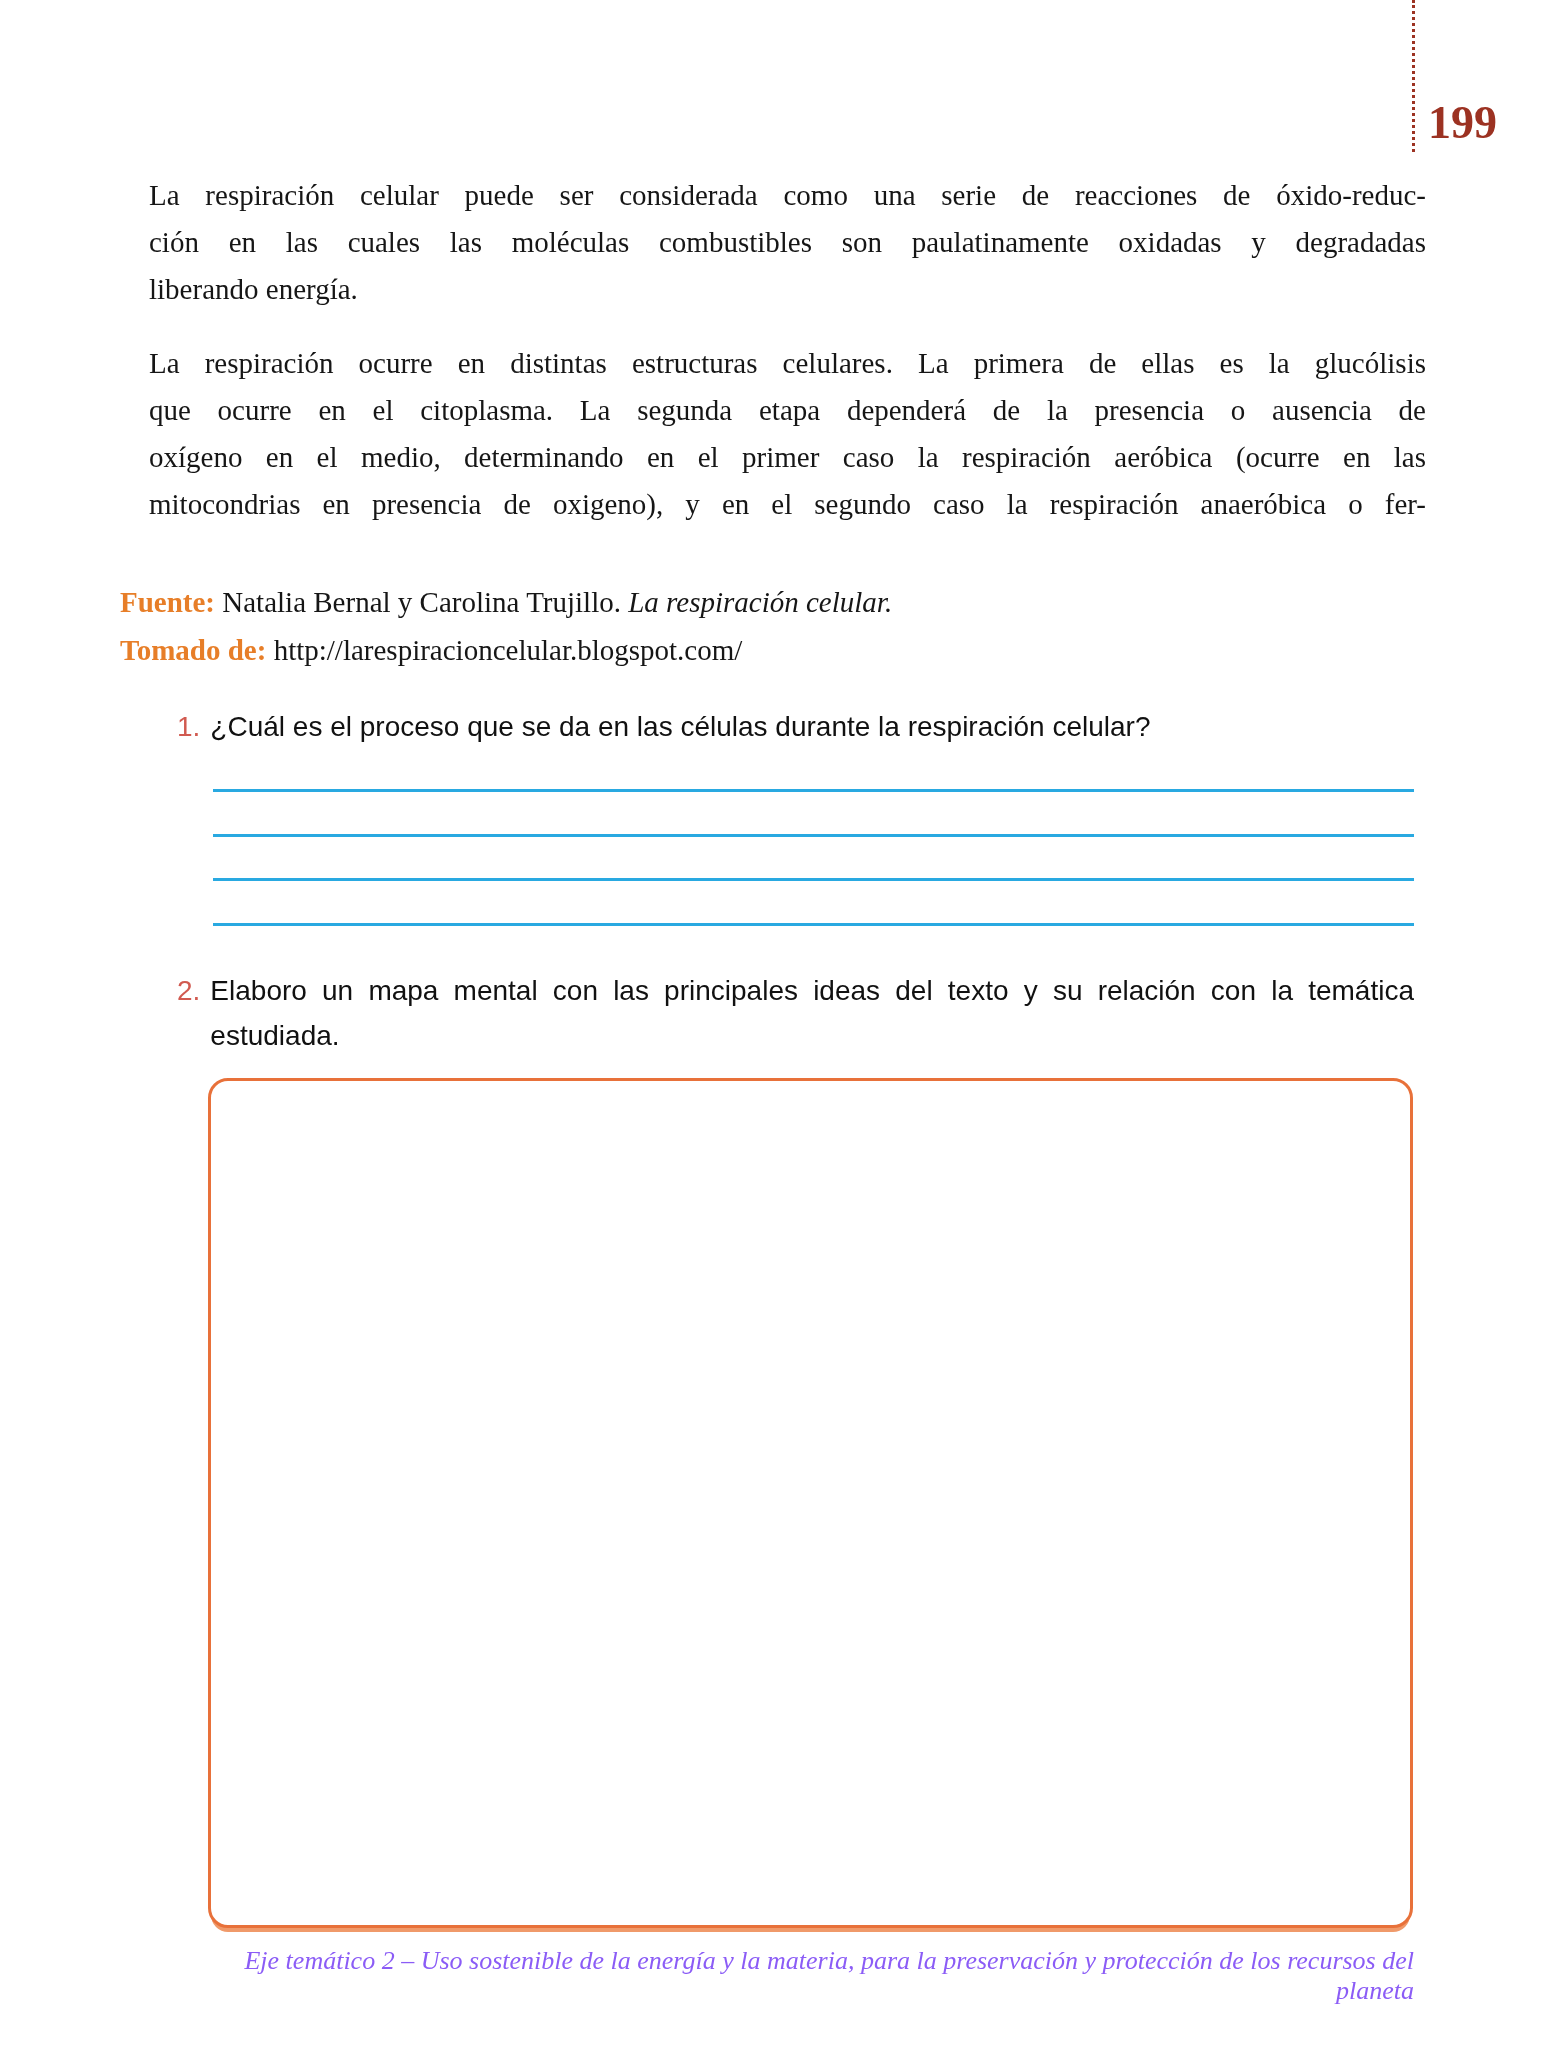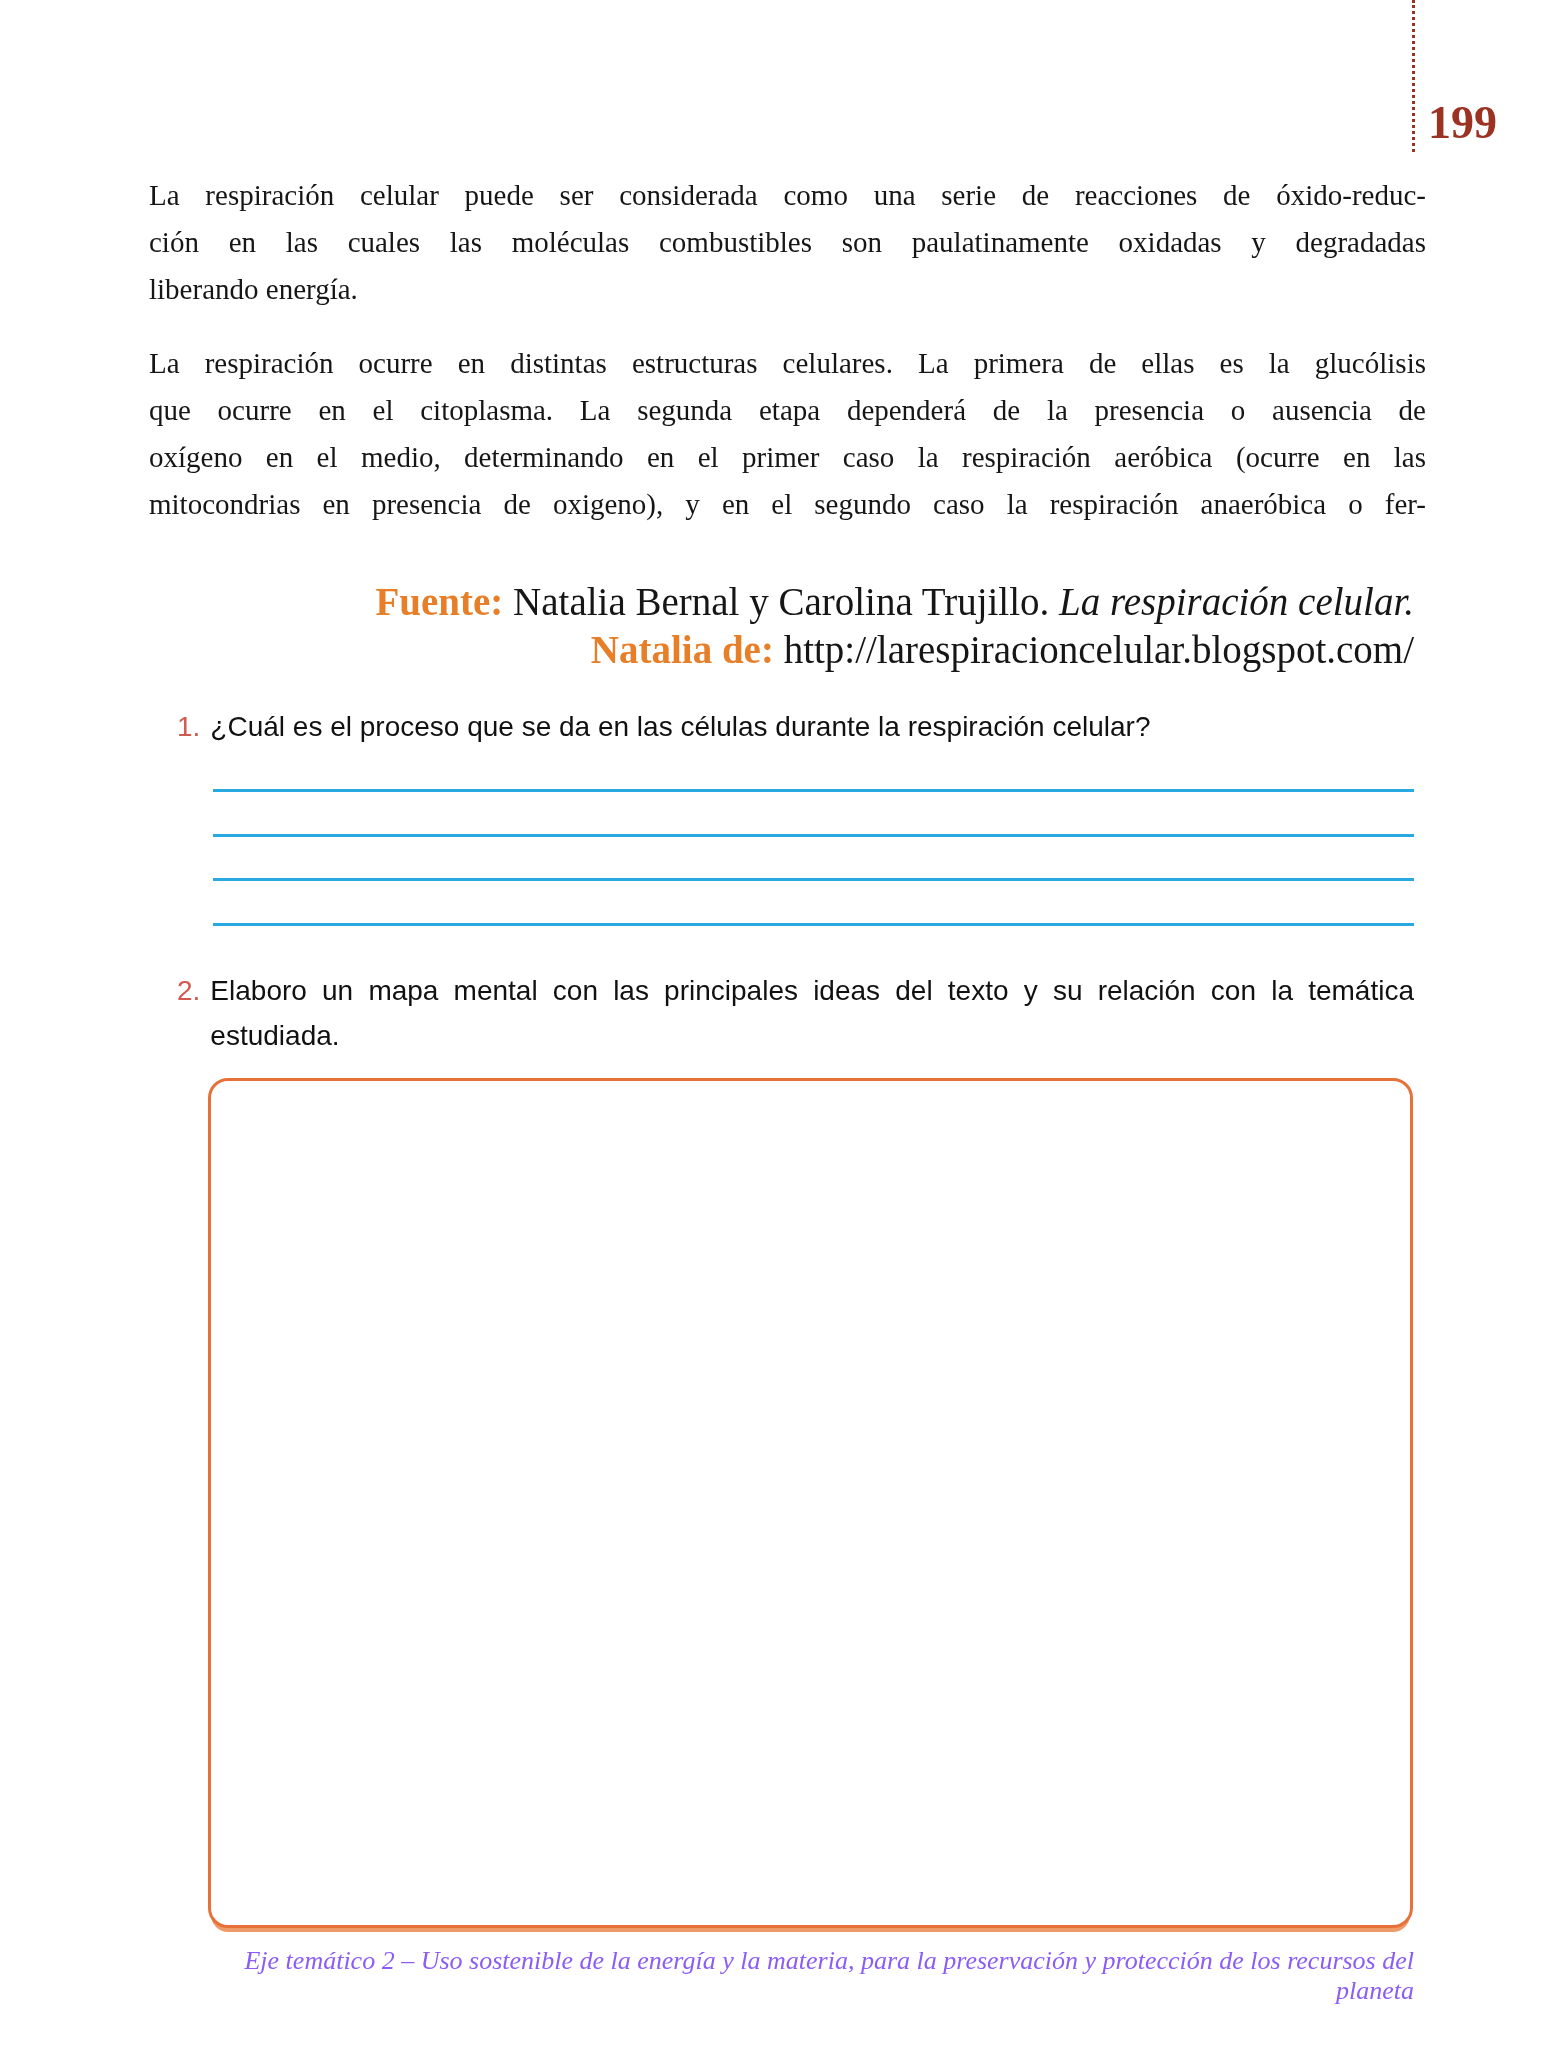--- a/index.html
+++ b/index.html
@@ -17,22 +17,22 @@
     color:#9c3222; font-family:"Liberation Serif", serif;
   }
   
   .para { position:absolute; left:137px; width:1277px; font-size:29px; line-height:47px;margin-left:12px; }
   .p1 { top:172px; }
   .p2 { top:340px; }
   .bl { height:47px; overflow:hidden; white-space:normal; }
   .j  { text-align:justify; text-align-last:justify; }
   
   .source {
-    position:absolute; left:137px; width:1277px; top:578px; text-align:right;
-    font-size:39px; line-height:48px;
+    position:absolute; left:120px; width:1277px; top:578px; 
+    font-size:29px; line-height:48px;
   }
   .src-label { color:#e77e28; font-weight:bold; }
   .ital { font-style:italic; }
   
   .question {
     position:absolute; left:177px; font-family:"Liberation Sans", sans-serif;
     font-size:28px; color:#111111; display:flex;
   }
   .q1 { top:706px; line-height:42px; }
   .q2 { top:968px; width:1237px; line-height:45px; }
@@ -72,21 +72,21 @@
 
   <div class="para p2">
     <div class="bl j">La respiración ocurre en distintas estructuras celulares. La primera de ellas es la glucólisis</div>
     <div class="bl j">que ocurre en el citoplasma. La segunda etapa dependerá de la presencia o ausencia de</div>
     <div class="bl j">oxígeno en el medio, determinando en el primer caso la respiración aeróbica (ocurre en las</div>
     <div class="bl j">mitocondrias en presencia de oxigeno), y en el segundo caso la respiración anaeróbica o fer-</div>
   </div>
 
   <div class="source">
     <div class="src-line"><span class="src-label">Fuente:</span><span> Natalia Bernal y Carolina Trujillo. </span><span class="ital">La respiración celular.</span></div>
-    <div class="src-line"><span class="src-label">Natalia de:</span><span> http://larespiracioncelular.blogspot.com/</span></div>
+    <div class="src-line"><span class="src-label">Tomado de:</span><span> http://larespiracioncelular.blogspot.com/</span></div>
   </div>
 
   <div class="question q1">
     <span class="qnum">1.</span>
     <div class="qtext">
       <div class="ql-left">¿Cuál es el proceso que se da en las células durante la respiración celular?</div>
     </div>
   </div>
 
   <div class="ansline al1"></div>

